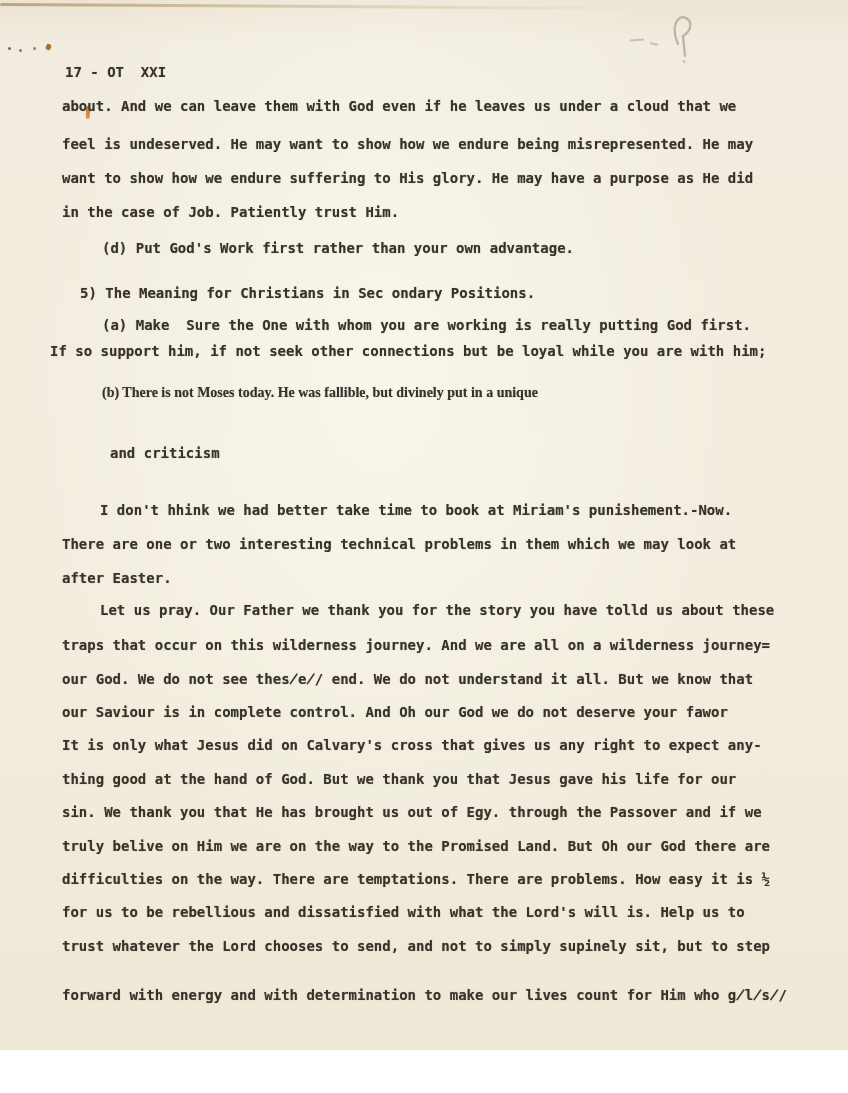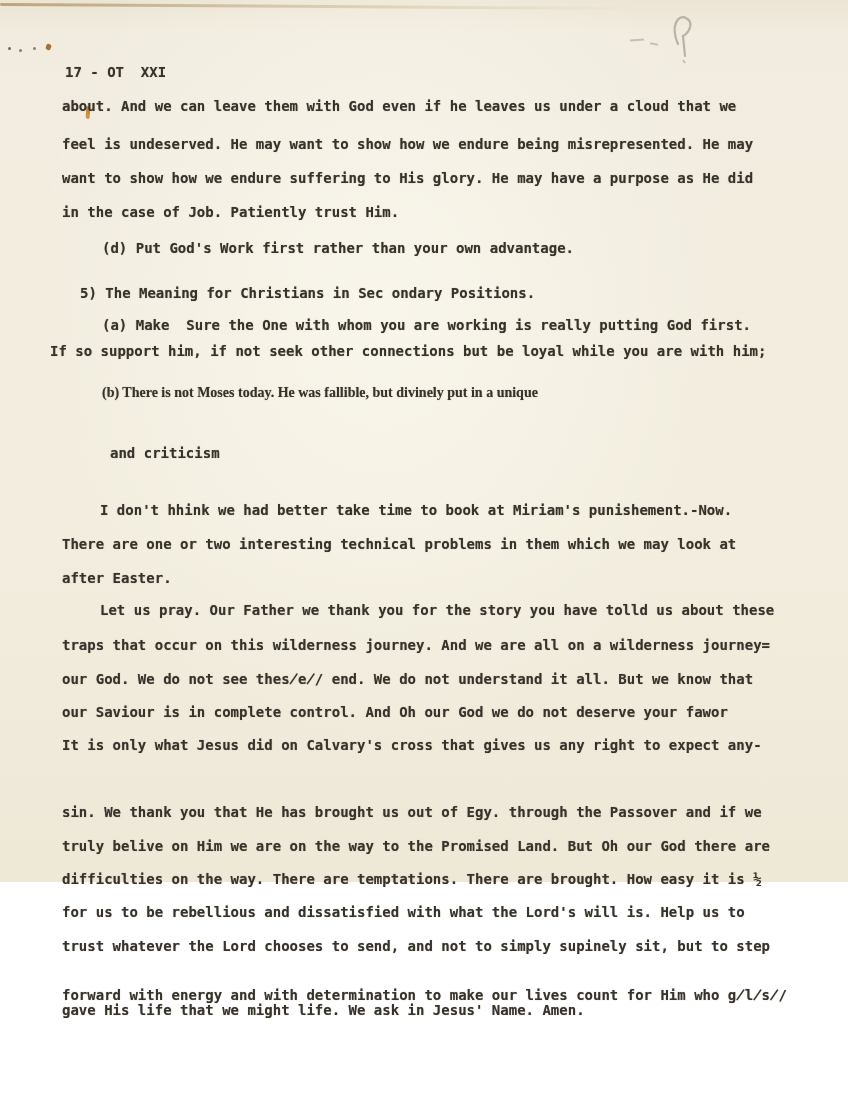--- a/index.html
+++ b/index.html
@@ -3,21 +3,21 @@
 <meta charset="utf-8">
 <style>
   html, body { margin: 0; padding: 0; }
   body {
     width: 848px; height: 1093px;
     font-family: "DejaVu Sans Mono", monospace;
     overflow: hidden;
   }
   .paper {
     position: relative;
-    width: 848px; height: 882px;
+    width: 848px; height: 1050px;
     background:
       radial-gradient(ellipse at 45% 35%, rgba(255,253,245,0.55) 0%, rgba(255,253,245,0) 55%),
       linear-gradient(180deg, #ece5d4 0%, #f1ecdf 4%, #f2edde 60%, #eee8d7 100%);
   }
   
   .tline {
     position: absolute;
     white-space: pre;
     font: bold 14px/17px "DejaVu Sans Mono", monospace;
     color: #37332b;
@@ -98,21 +98,21 @@
 
 
   <div class="tline" style="top:502px; left:100px;">I don't hhink we had better take time to book at Miriam's punishement.-Now.</div>
   <div class="tline" style="top:536px; left:62px;">There are one or two interesting technical problems in them which we may look at</div>
   <div class="tline" style="top:570px; left:62px;">after Easter.</div>
   <div class="tline" style="top:602px; left:100px;">Let us pray. Our Father we thank you for the story you have tolld us about these</div>
   <div class="tline" style="top:637px; left:62px;">traps that occur on this wilderness journey. And we are all on a wilderness journey=</div>
   <div class="tline" style="top:671px; left:62px;">our God. We do not see thes̸e̸/ end. We do not understand it all. But we know that</div>
   <div class="tline" style="top:704px; left:62px;">our Saviour is in complete control. And Oh our God we do not deserve your fawor</div>
   <div class="tline" style="top:737px; left:62px;">It is only what Jesus did on Calvary's cross that gives us any right to expect any-</div>
+  <div class="tline" style="top:771px; left:62px;">thing good at the hand of God. But we thank you that Jesus gave his life for our</div>
   <div class="tline" style="top:804px; left:62px;">sin. We thank you that He has brought us out of Egy. through the Passover and if we</div>
   <div class="tline" style="top:838px; left:62px;">truly belive on Him we are on the way to the Promised Land. But Oh our God there are</div>
-  <div class="tline" style="top:871px; left:62px;">difficulties on the way. There are temptations. There are brought. How easy it is ½</div>
+  <div class="tline" style="top:871px; left:62px;">difficulties on the way. There are temptations. There are problems. How easy it is ½</div>
   <div class="tline" style="top:904px; left:62px;">for us to be rebellious and dissatisfied with what the Lord's will is. Help us to</div>
   <div class="tline" style="top:938px; left:62px;">trust whatever the Lord chooses to send, and not to simply supinely sit, but to step</div>
   <div class="tline" style="top:971px; left:62px;margin-top:16px;">forward with energy and with determination to make our lives count for Him who g̸l̸s̸/</div>
-  <div class="tline" style="top:1002px; left:62px;">gave His life that we might life. We ask in Jesus' Name. Amen.</div>
 
 </div>
 
 </body></html>

